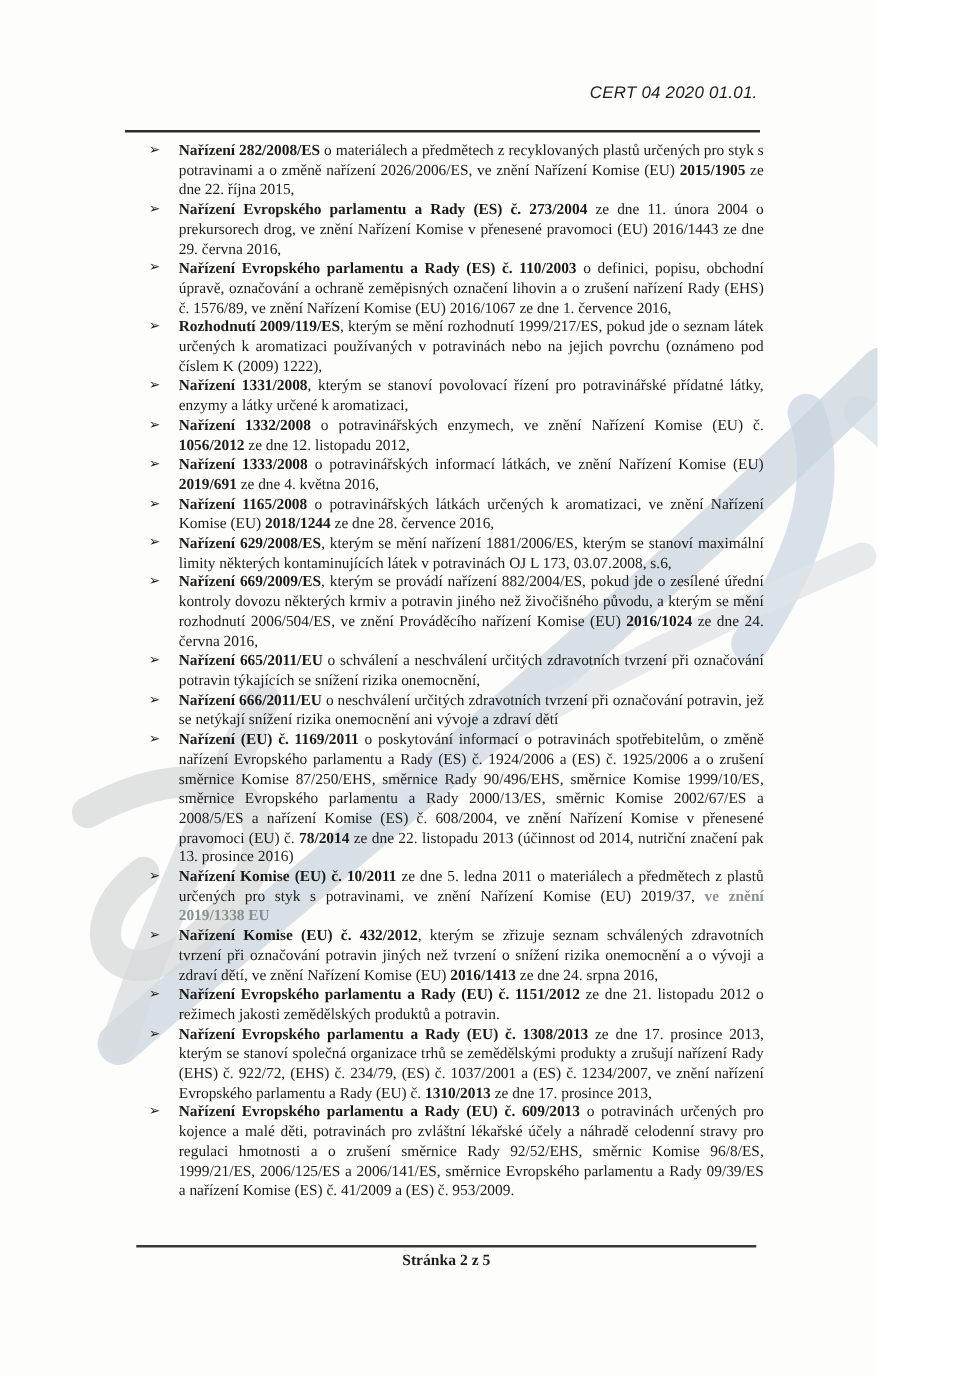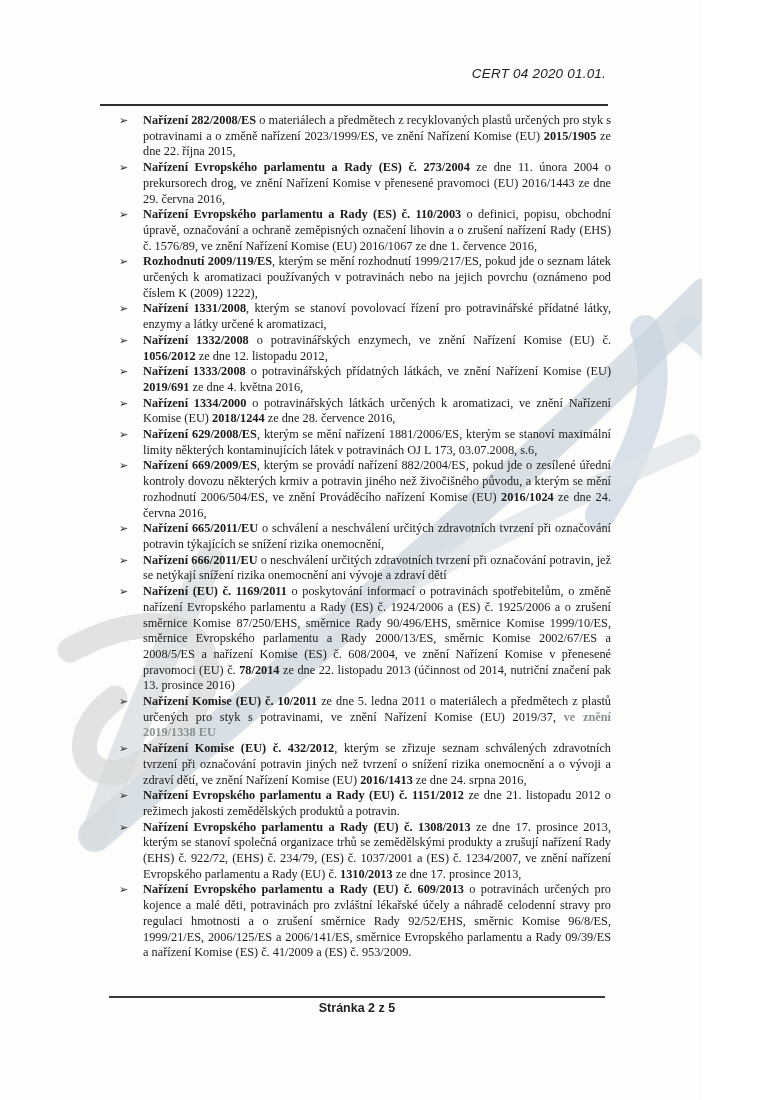--- a/index.html
+++ b/index.html
@@ -31,21 +31,21 @@
   }
   .seg-b{font-weight:bold;}
   .seg-r{font-weight:normal;}
   .seg-g{font-weight:bold;color:#869192;}
   .footer-rule{
     position:absolute;top:996px;left:109px;right:97px;height:0;
     border:none;border-top:2px solid #3a3a3a;margin:0;
   }
   .footer-label{
     position:absolute;top:1001px;left:109px;right:97px;text-align:center;
-    font-family:Liberation Sans, sans-serif;
+    font-family:Liberation Serif, serif;
     font-weight:bold;font-size:12.5px;color:#1f1f1f;
   }
 </style>
 </head>
 <body>
 
 <div class="page">
 
   <svg class="watermark" viewBox="0 0 777 1100" xmlns="http://www.w3.org/2000/svg" aria-hidden="true">
     <path d="M95 835 C 260 690 480 520 705 295" stroke="#ccd6de" stroke-width="34" fill="none" stroke-linecap="round" opacity="0.75"></path>
@@ -56,28 +56,28 @@
     <path d="M688 330 C 714 346 733 372 740 402" stroke="#cdd8e2" stroke-width="26" fill="none" stroke-linecap="round" opacity="0.6"></path>
   </svg>
 
   <div class="content">
 
     <div class="header-code">CERT 04 2020 01.01.</div>
 
     <hr class="top-rule">
 
     <ul class="reg-list">
-        <li class="reg-item"><span class="bullet">➢</span><span class="txt"><span class="seg-b">Nařízení 282/2008/ES</span><span class="seg-r"> o materiálech a předmětech z recyklovaných plastů určených pro styk s potravinami a o změně nařízení 2023/1999/ES, ve znění Nařízení Komise (EU) </span><span class="seg-b">2015/1905</span><span class="seg-r"> ze dne 22. října 2015,</span></span></li>
+        <li class="reg-item"><span class="bullet">➢</span><span class="txt"><span class="seg-b">Nařízení 282/2008/ES</span><span class="seg-r"> o materiálech a předmětech z recyklovaných plastů určených pro styk s potravinami a o změně nařízení 2026/2006/ES, ve znění Nařízení Komise (EU) </span><span class="seg-b">2015/1905</span><span class="seg-r"> ze dne 22. října 2015,</span></span></li>
         <li class="reg-item"><span class="bullet">➢</span><span class="txt"><span class="seg-b">Nařízení Evropského parlamentu a Rady (ES) č. 273/2004</span><span class="seg-r"> ze dne 11. února 2004 o prekursorech drog, ve znění Nařízení Komise v přenesené pravomoci (EU) 2016/1443 ze dne 29. června 2016,</span></span></li>
         <li class="reg-item"><span class="bullet">➢</span><span class="txt"><span class="seg-b">Nařízení Evropského parlamentu a Rady (ES) č. 110/2003</span><span class="seg-r"> o definici, popisu, obchodní úpravě, označování a ochraně zeměpisných označení lihovin a o zrušení nařízení Rady (EHS) č. 1576/89, ve znění Nařízení Komise (EU) 2016/1067 ze dne 1. července 2016,</span></span></li>
         <li class="reg-item"><span class="bullet">➢</span><span class="txt"><span class="seg-b">Rozhodnutí 2009/119/ES</span><span class="seg-r">, kterým se mění rozhodnutí 1999/217/ES, pokud jde o seznam látek určených k aromatizaci používaných v potravinách nebo na jejich povrchu (oznámeno pod číslem K (2009) 1222),</span></span></li>
         <li class="reg-item"><span class="bullet">➢</span><span class="txt"><span class="seg-b">Nařízení 1331/2008</span><span class="seg-r">, kterým se stanoví povolovací řízení pro potravinářské přídatné látky, enzymy a látky určené k aromatizaci,</span></span></li>
         <li class="reg-item"><span class="bullet">➢</span><span class="txt"><span class="seg-b">Nařízení 1332/2008</span><span class="seg-r"> o potravinářských enzymech, ve znění Nařízení Komise (EU) č. </span><span class="seg-b">1056/2012</span><span class="seg-r"> ze dne 12. listopadu 2012,</span></span></li>
-        <li class="reg-item"><span class="bullet">➢</span><span class="txt"><span class="seg-b">Nařízení 1333/2008</span><span class="seg-r"> o potravinářských přídatných látkách, ve znění Nařízení Komise (EU) </span><span class="seg-b">2019/691</span><span class="seg-r"> ze dne 4. května 2016,</span></span></li>
-        <li class="reg-item"><span class="bullet">➢</span><span class="txt"><span class="seg-b">Nařízení 1334/2000</span><span class="seg-r"> o potravinářských látkách určených k aromatizaci, ve znění Nařízení Komise (EU) </span><span class="seg-b">2018/1244</span><span class="seg-r"> ze dne 28. července 2016,</span></span></li>
+        <li class="reg-item"><span class="bullet">➢</span><span class="txt"><span class="seg-b">Nařízení 1333/2008</span><span class="seg-r"> o potravinářských informací látkách, ve znění Nařízení Komise (EU) </span><span class="seg-b">2019/691</span><span class="seg-r"> ze dne 4. května 2016,</span></span></li>
+        <li class="reg-item"><span class="bullet">➢</span><span class="txt"><span class="seg-b">Nařízení 1165/2008</span><span class="seg-r"> o potravinářských látkách určených k aromatizaci, ve znění Nařízení Komise (EU) </span><span class="seg-b">2018/1244</span><span class="seg-r"> ze dne 28. července 2016,</span></span></li>
         <li class="reg-item"><span class="bullet">➢</span><span class="txt"><span class="seg-b">Nařízení 629/2008/ES</span><span class="seg-r">, kterým se mění nařízení 1881/2006/ES, kterým se stanoví maximální limity některých kontaminujících látek v potravinách OJ L 173, 03.07.2008, s.6,</span></span></li>
         <li class="reg-item"><span class="bullet">➢</span><span class="txt"><span class="seg-b">Nařízení 669/2009/ES</span><span class="seg-r">, kterým se provádí nařízení 882/2004/ES, pokud jde o zesílené úřední kontroly dovozu některých krmiv a potravin jiného než živočišného původu, a kterým se mění rozhodnutí 2006/504/ES, ve znění Prováděcího nařízení Komise (EU) </span><span class="seg-b">2016/1024</span><span class="seg-r"> ze dne 24. června 2016,</span></span></li>
         <li class="reg-item"><span class="bullet">➢</span><span class="txt"><span class="seg-b">Nařízení 665/2011/EU</span><span class="seg-r"> o schválení a neschválení určitých zdravotních tvrzení při označování potravin týkajících se snížení rizika onemocnění,</span></span></li>
         <li class="reg-item"><span class="bullet">➢</span><span class="txt"><span class="seg-b">Nařízení 666/2011/EU</span><span class="seg-r"> o neschválení určitých zdravotních tvrzení při označování potravin, jež se netýkají snížení rizika onemocnění ani vývoje a zdraví dětí</span></span></li>
         <li class="reg-item"><span class="bullet">➢</span><span class="txt"><span class="seg-b">Nařízení (EU) č. 1169/2011</span><span class="seg-r">  o poskytování informací o potravinách spotřebitelům, o změně nařízení Evropského parlamentu a Rady (ES) č. 1924/2006 a (ES) č. 1925/2006 a o zrušení směrnice Komise 87/250/EHS, směrnice Rady 90/496/EHS, směrnice Komise 1999/10/ES, směrnice Evropského parlamentu a Rady 2000/13/ES, směrnic Komise 2002/67/ES a 2008/5/ES a nařízení Komise (ES) č. 608/2004, ve znění Nařízení Komise v přenesené pravomoci (EU) č. </span><span class="seg-b">78/2014</span><span class="seg-r"> ze dne 22. listopadu 2013 (účinnost od 2014, nutriční značení pak 13. prosince 2016)</span></span></li>
         <li class="reg-item"><span class="bullet">➢</span><span class="txt"><span class="seg-b">Nařízení Komise (EU) č. 10/2011</span><span class="seg-r"> ze dne 5. ledna 2011 o materiálech a předmětech z plastů určených pro styk s potravinami, ve znění Nařízení Komise (EU) 2019/37, </span><span class="seg-g">ve znění 2019/1338 EU</span></span></li>
         <li class="reg-item"><span class="bullet">➢</span><span class="txt"><span class="seg-b">Nařízení Komise (EU) č. 432/2012</span><span class="seg-r">, kterým se zřizuje seznam schválených zdravotních tvrzení při označování potravin jiných než tvrzení o snížení rizika onemocnění a o vývoji a zdraví dětí, ve znění Nařízení Komise (EU) </span><span class="seg-b">2016/1413</span><span class="seg-r"> ze dne 24. srpna 2016,</span></span></li>
         <li class="reg-item"><span class="bullet">➢</span><span class="txt"><span class="seg-b">Nařízení Evropského parlamentu a Rady (EU) č. 1151/2012</span><span class="seg-r"> ze dne 21. listopadu 2012 o režimech jakosti zemědělských produktů a potravin.</span></span></li>
         <li class="reg-item"><span class="bullet">➢</span><span class="txt"><span class="seg-b">Nařízení Evropského parlamentu a Rady (EU) č. 1308/2013</span><span class="seg-r"> ze dne 17. prosince 2013, kterým se stanoví společná organizace trhů se zemědělskými produkty a zrušují nařízení Rady (EHS) č. 922/72, (EHS) č. 234/79, (ES) č. 1037/2001 a (ES) č. 1234/2007, ve znění nařízení Evropského parlamentu a Rady (EU) č. </span><span class="seg-b">1310/2013</span><span class="seg-r"> ze dne 17. prosince 2013,</span></span></li>
         <li class="reg-item"><span class="bullet">➢</span><span class="txt"><span class="seg-b">Nařízení Evropského parlamentu a Rady (EU) č. 609/2013</span><span class="seg-r"> o potravinách určených pro kojence a malé děti, potravinách pro zvláštní lékařské účely a náhradě celodenní stravy pro regulaci hmotnosti a o zrušení směrnice Rady 92/52/EHS, směrnic Komise 96/8/ES, 1999/21/ES, 2006/125/ES a 2006/141/ES, směrnice Evropského parlamentu a Rady 09/39/ES a nařízení Komise (ES) č. 41/2009 a (ES) č. 953/2009.</span></span></li>

